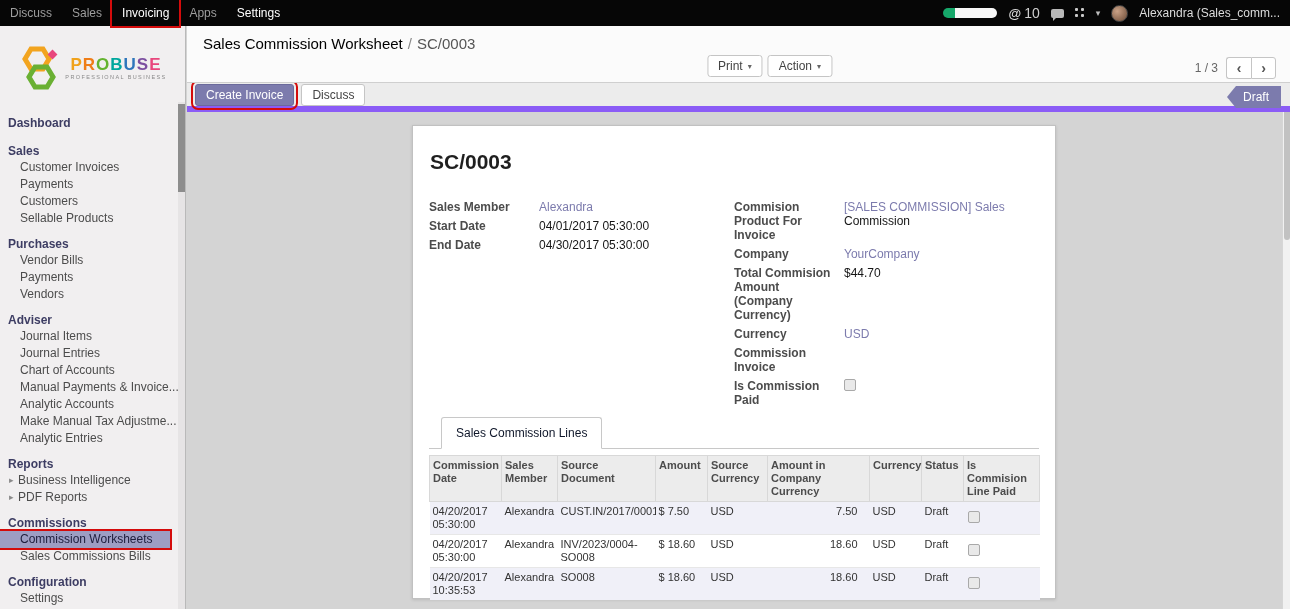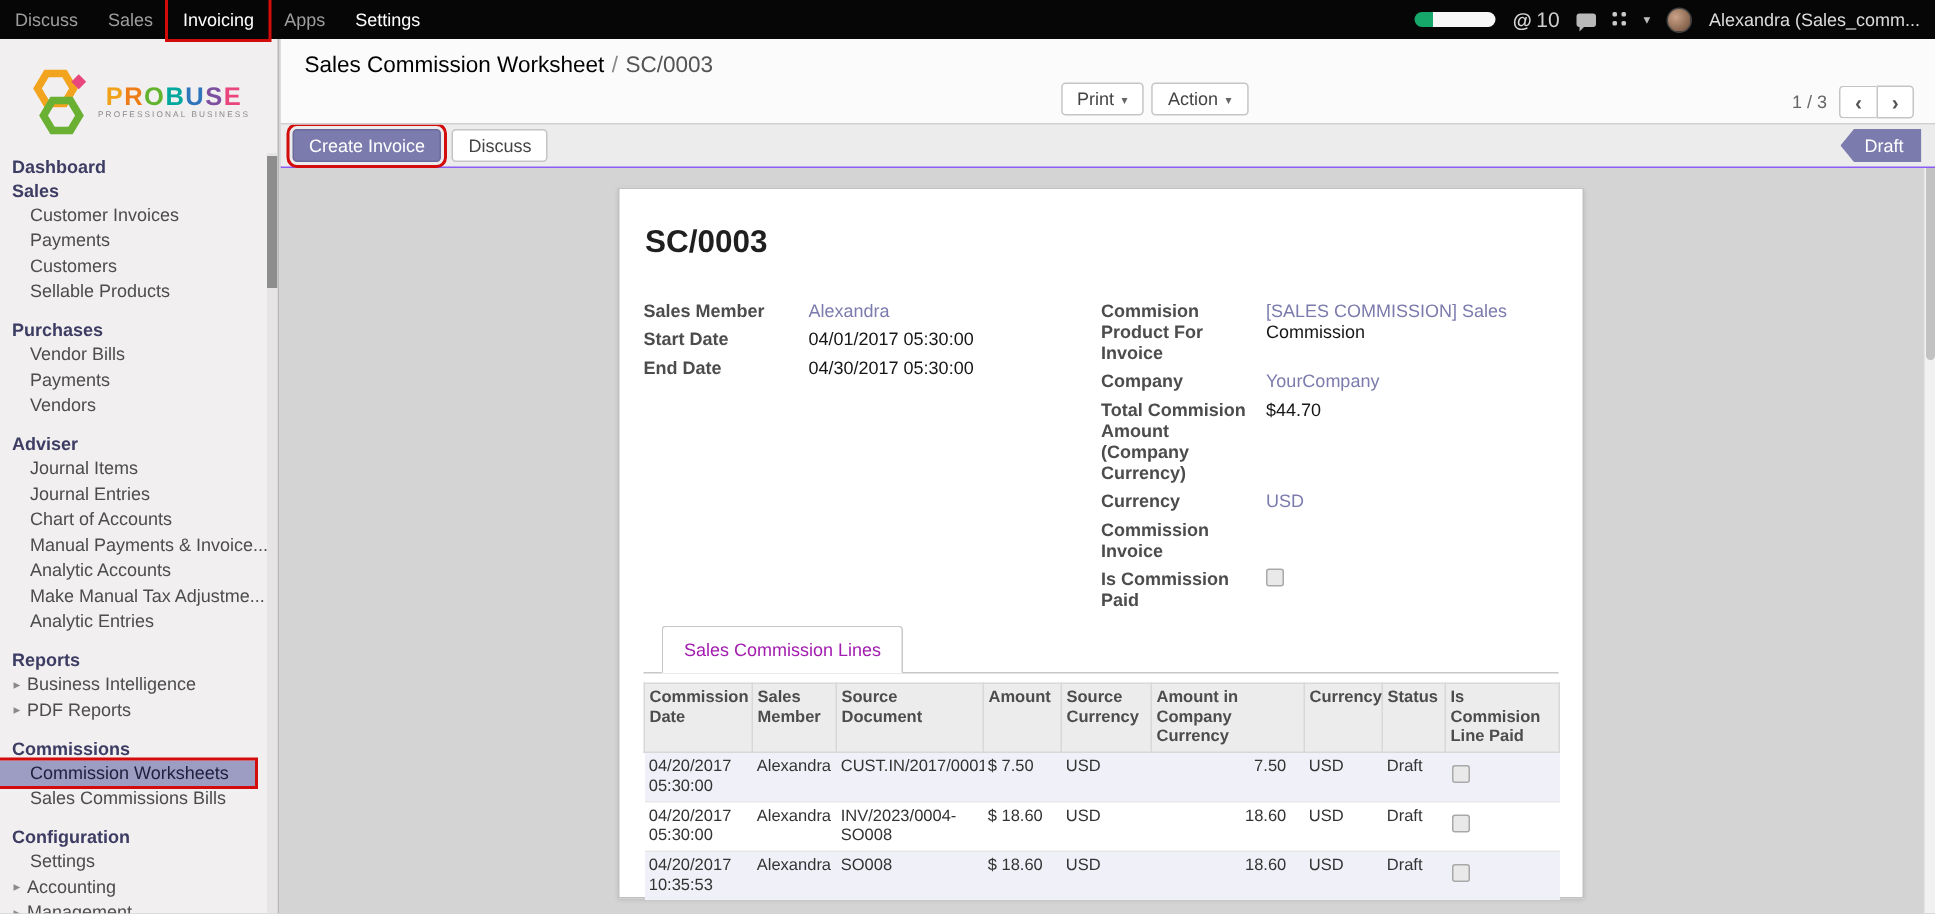--- a/index.html
+++ b/index.html
@@ -47,21 +47,21 @@
   .logo { height:76px; display:flex; align-items:center; justify-content:center; gap:7px; padding-top:8px; }
   .logo-col { display:flex; flex-direction:column; align-items:center; }
   .logo-name { font-size:17px; font-weight:bold; letter-spacing:1px; line-height:18px; }
   .logo-name span:nth-child(1){color:#f0a21b;} .logo-name span:nth-child(2){color:#ef7d17;}
   .logo-name span:nth-child(3){color:#64b32f;} .logo-name span:nth-child(4){color:#00a79d;}
   .logo-name span:nth-child(5){color:#2e75bb;} .logo-name span:nth-child(6){color:#7c4fa0;}
   .logo-name span:nth-child(7){color:#e8467c;}
   .logo-tag { font-size:5.5px; color:#8a8a8a; letter-spacing:1.4px; }
   .side-menu { padding-top:1px; }
   .side-header { font-weight:bold; color:#3d3d63; padding:0 8px; line-height:15px; margin-top:10px; cursor:pointer; }
-  .side-header.tight { margin-top:1px; }
+  .side-header.tight { margin-top:13px; }
   .side-item { padding:0 6px 0 20px; line-height:17px; color:#4c4c4c; cursor:pointer;
     display:flex; align-items:center; white-space:nowrap; overflow:hidden; }
   .side-item .tri { color:#8a8a8a; font-size:9px; width:9px; margin-left:-11px; flex:none; }
   .side-item.selected { background:#9d9dc3; color:#20203f; margin-right:15px; }
 
   
   .main { position:absolute; top:26px; left:187px; right:0; bottom:0; overflow:hidden; }
   .crumbbar { height:57px; background:#fbfbfb; border-bottom:1px solid #cfcfcf; position:relative; z-index:5; }
   .breadcrumb { position:absolute; left:16px; top:9px; font-size:15px; }
   .bc-link { color:#000000; cursor:pointer; }
@@ -71,21 +71,21 @@
   .btn { background:#fff; border:1px solid #c5c5c5; border-radius:3px; padding:3px 10px; font-size:12px;
     color:#444; cursor:pointer; display:inline-flex; align-items:center; gap:5px; }
   .dd-caret { font-size:8px; color:#666; }
   .pager { position:absolute; right:14px; top:31px; display:flex; align-items:center; gap:8px; color:#666; }
   .pager-btns { display:flex; }
   .pager-btn { width:25px; height:22px; background:#fff; border:1px solid #c5c5c5; display:flex;
     align-items:center; justify-content:center; font-size:14px; font-weight:bold; color:#555; cursor:pointer; }
   .pager-btn.prev { border-radius:3px 0 0 3px; border-right:none; }
   .pager-btn.next { border-radius:0 3px 3px 0; }
 
-  .actionbar { height:29px; background:#ececec; border-bottom:1px solid #8b5cf6; display:flex;
+  .actionbar { height:29px; background:#ececec; border-bottom:6px solid #8b5cf6; display:flex;
     align-items:center; padding-left:8px; gap:7px; position:relative; z-index:4; }
   .btn-primary { background:#7c7bad; border:1px solid #6b6a9c; color:#fff; border-radius:3px;
     padding:3px 10px; font-size:12px; cursor:pointer; }
   .status-draft { position:absolute; right:9px; top:3px; background:#7c7bad; color:#fff; font-size:12px;
     padding:4px 12px 4px 16px; clip-path:polygon(0 50%, 9px 0, 100% 0, 100% 100%, 9px 100%); cursor:pointer; }
 
   .content { position:absolute; top:87px; left:0; right:8px; bottom:0; }
   .scroll-y { position:absolute; top:0; right:0; width:8px; bottom:0; background:#f1f1f1;
     border-left:1px solid #d6d6d6; }
   .scroll-thumb { position:absolute; top:64px; left:1px; width:6px; height:150px; background:#c2c2c2; border-radius:3px; }
@@ -99,21 +99,21 @@
   .frow { display:flex; margin-bottom:5px; }
   .flabel { width:110px; min-width:110px; padding-right:7px; font-weight:bold; color:#4c4c4c; line-height:14px; }
   .fvalue { flex:1; line-height:14px; color:#161616; }
   .link { color:#7c7bad; cursor:pointer; }
   .cb { display:inline-block; width:12px; height:12px; border:1px solid #a9a9a9; background:#e9e9e9;
     border-radius:2px; }
 
   .notebook { margin-top:5px; }
   .tabbar { border-bottom:1px solid #c8c8c8; padding-left:12px; }
   .tab { display:inline-block; background:#fff; border:1px solid #c8c8c8; border-bottom:1px solid #fff;
-    border-radius:3px 3px 0 0; padding:8px 14px; margin-bottom:-1px; color:#a21caf; cursor:pointer; }
+    border-radius:3px 3px 0 0; padding:8px 14px; margin-bottom:-1px; color:#0f172a; cursor:pointer; }
 
   table.o-table { width:610px; border-collapse:collapse; table-layout:fixed; margin-top:6px; font-size:11px; }
   .o-table th { background:#ececec; border:1px solid #d8d8d8; font-weight:bold; color:#4c4c4c;
     text-align:left; vertical-align:top; padding:3px; line-height:13px; cursor:pointer;margin-top:36px; }
   .o-table td { padding:3px; vertical-align:top; line-height:13px; color:#333;
     border-top:1px solid #e7e7e7; overflow:hidden; }
   tr.odd { background:#f0f0f8; }
   td.num { text-align:right; padding-right:12px; }
   td.cb-cell { vertical-align:middle; padding-left:4px; }
 </style>

